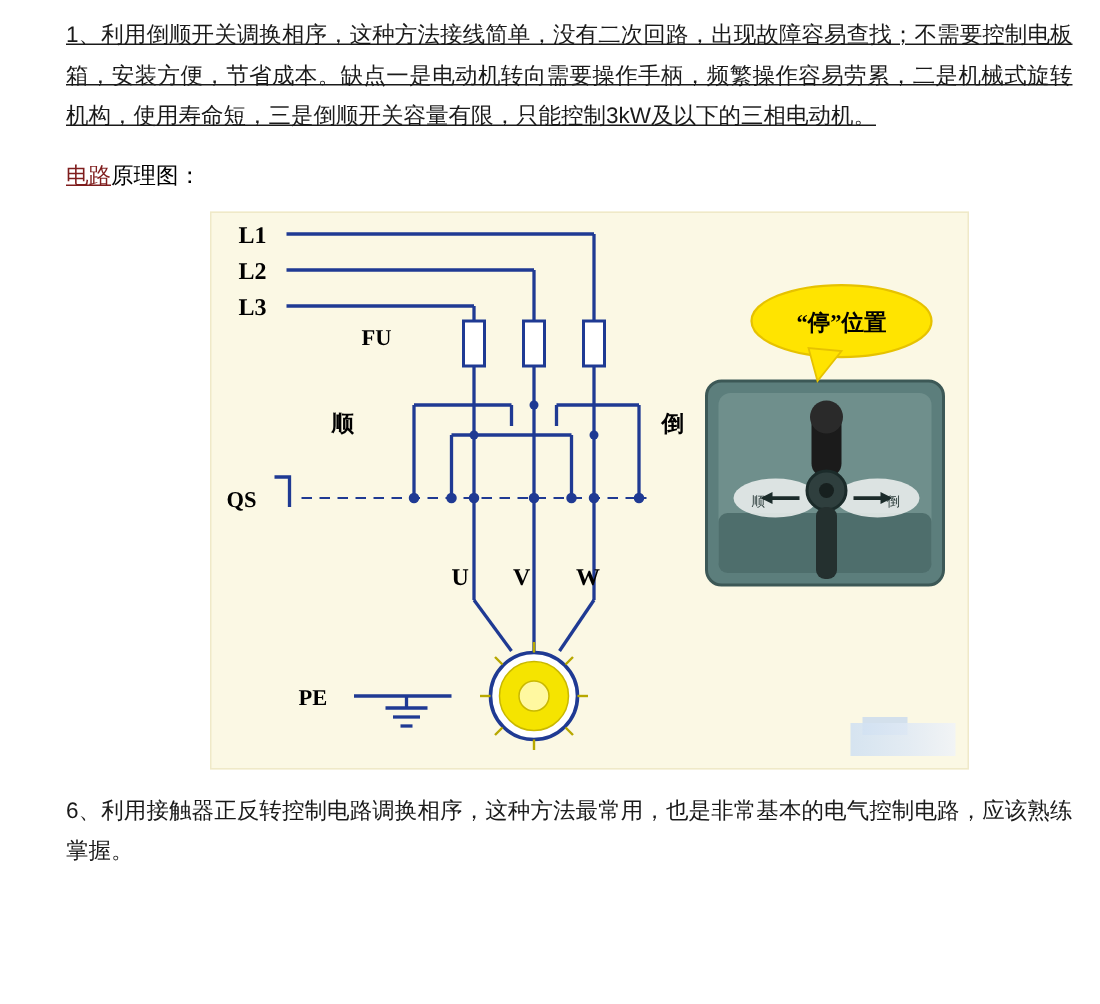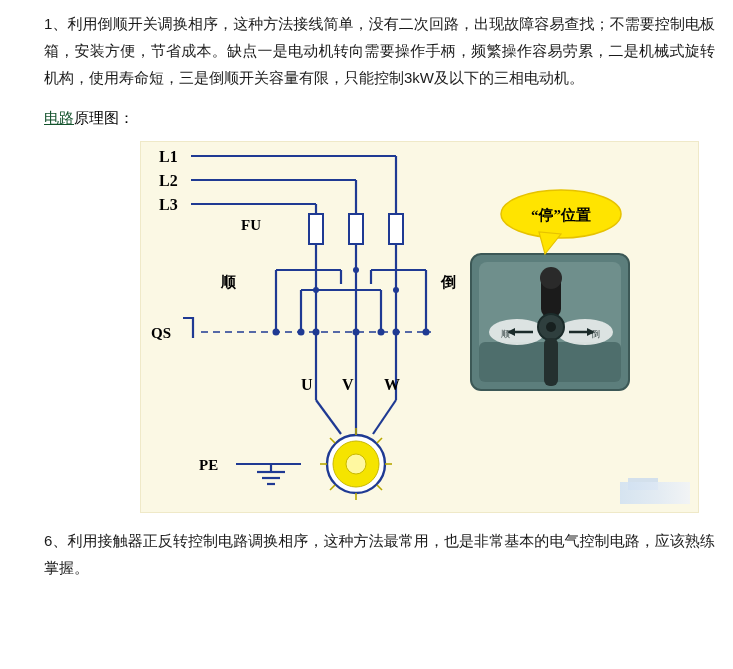--- a/index.html
+++ b/index.html
@@ -23,34 +23,35 @@
   }
   p.body-text {
     margin: 0 0 16px 0;
     font-size: 15px;
     line-height: 27px;
     text-align: justify;
     color: #1a1a1a;
   }
   p.body-text.tight {
     margin-bottom: 14px;
+    text-decoration: underline;
   }
   .caption-line {
     margin: 0 0 10px 0;
     font-size: 15px;
     line-height: 26px;
   }
   .caption-link {
-    color: #14532d;
+    color: #7f1d1d;
     text-decoration: underline;
   }
   
   .figure {
     position: relative;
-    width: 559px;
+    width: 506px;
     height: 372px;
     margin: 0 0 14px 96px;
     background: #fbf8e4;
     border: 1px solid #efe9c8;
     box-sizing: border-box;
   }
   .fig-svg {
     position: absolute;
     left: 0;
     top: 0;

